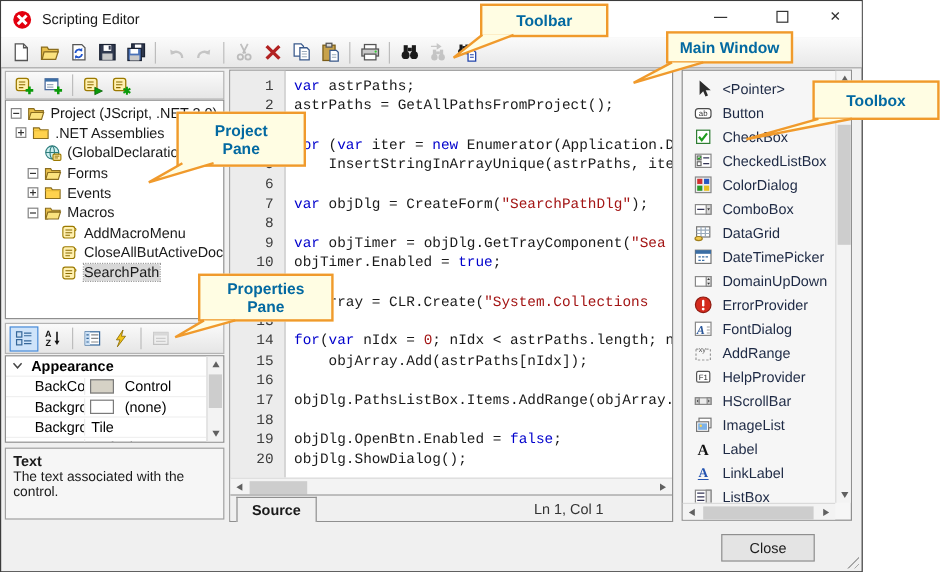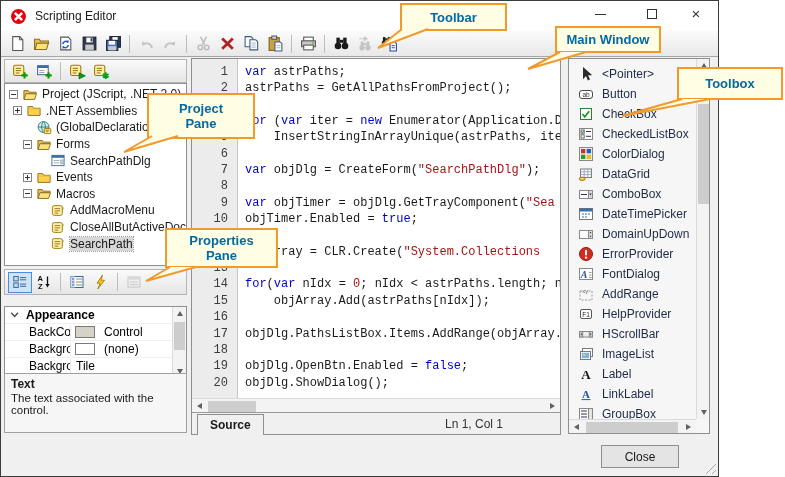--- a/index.html
+++ b/index.html
@@ -38,21 +38,21 @@
   .exp-space { width:13px; flex:0 0 13px; }
   .trow svg { width:16px; height:15px; margin-right:4px; flex:0 0 16px; }
   .trow .lbl.sel { background:#D8D8D8; outline:1px dotted #9a9a9a; }
 
   
   #props-toolbar { left:3px; top:268px; width:183px; height:26px; }
   .ptbtn { width:24px; height:21px; display:flex; align-items:center; justify-content:center; border:1px solid transparent; }
   .ptbtn.selected { border:1px solid #4B8CD8; background:#CFE4FA; }
   .ptbtn.disabled { opacity:.5; filter:grayscale(1); }
   .ptbtn svg { width:16px; height:16px; }
-  #props-grid { left:3px; top:305px; width:183px; height:73px; font-size:12px; }
+  #props-grid { left:3px; top:295px; width:183px; height:73px; font-size:12px; }
   #grid-rows { position:absolute; left:0; top:0; right:14px; bottom:0; }
   .grow { height:17px; display:flex; align-items:center; border-bottom:1px solid #F0F0F0; white-space:nowrap; overflow:hidden; }
   .grow.cat { font-weight:bold; }
   .grow.cat svg { width:12px; height:12px; margin:0 5px 0 4px; }
   .gname { width:66px; flex:0 0 66px; padding-left:24px; overflow:hidden; border-right:1px solid #ECECEC; }
   .grow.cat .gname { padding-left:0; width:auto; flex:1; border:none; }
   .gswatch { width:20px; height:12px; border:1px solid #7a7a7a; margin:0 4px 0 4px; flex:0 0 20px; }
   .gval { padding-left:5px; }
   .vscroll { position:absolute; right:0; top:0; bottom:0; width:14px; background:#F3F3F3; border-left:1px solid #DADADA; }
   .sarrow { position:absolute; left:0; width:13px; height:13px; display:flex; align-items:center; justify-content:center; }
@@ -305,30 +305,20 @@
         </div>
         <div class="trow" style="padding-left: 18px;">
           <span class="exp">
             <span class="h"></span>
           </span>
           <svg viewBox="0 0 16 16" width="16" height="15">
             <path d="M1.5 3.8h4.6l1 1.7h7.4v1.7H5.2l-1.7 6H1.5z" fill="#E9C04B" stroke="#8A6D1F"></path>
             <path d="M3.6 7.2h11.2l-1.9 6.1H1.7z" fill="#FBE27E" stroke="#8A6D1F"></path>
           </svg>
           <span class="lbl">Forms</span>
-        </div>
-        <div class="trow" style="padding-left: 32px;">
-          <span class="exp-space"></span>
-          <svg viewBox="0 0 16 16" width="16" height="15">
-            <rect x="1.5" y="2.5" width="13" height="11" fill="#fff" stroke="#4A6A9C"></rect>
-            <rect x="1.5" y="2.5" width="13" height="2.6" fill="#3A6EA5"></rect>
-            <path d="M3.5 8h6M3.5 10.5h6" stroke="#9ab"></path>
-            <rect x="11" y="7.5" width="2.5" height="4" fill="#D9D9D9" stroke="#9ab"></rect>
-          </svg>
-          <span class="lbl">SearchPathDlg</span>
         </div>
         <div class="trow" style="padding-left: 18px;">
           <span class="exp">
             <span class="h"></span>
             <span class="v"></span>
           </span>
           <svg viewBox="0 0 16 16" width="16" height="15">
             <path d="M1.5 3.8h5l1.2 1.8h6.8v7.6H1.5z" fill="#FFD24D" stroke="#8A6D1F"></path>
             <path d="M1.5 6.4h13" stroke="#E9BA35"></path>
           </svg>
@@ -551,34 +541,34 @@
               <rect x="1.5" y="1.5" width="13" height="13" fill="#ECECEC" stroke="#888"></rect>
               <rect x="3" y="3" width="4.3" height="4.3" fill="#D03030"></rect>
               <rect x="8.7" y="3" width="4.3" height="4.3" fill="#2858C0"></rect>
               <rect x="3" y="8.7" width="4.3" height="4.3" fill="#2A9A2A"></rect>
               <rect x="8.7" y="8.7" width="4.3" height="4.3" fill="#E8C020"></rect>
             </svg>
             <span>ColorDialog</span>
           </div>
           <div class="xrow">
             <svg viewBox="0 0 16 16" width="16" height="16">
-              <rect x="2.5" y="3" width="11" height="8.5" fill="#fff" stroke="#777"></rect>
-              <path d="M2.5 5.8h11M2.5 8.6h11M6.2 3v8.5M9.8 3v8.5" stroke="#9ab"></path>
-              <ellipse cx="4.2" cy="12.8" rx="3" ry="1.7" fill="#F2C94C" stroke="#A07E1C"></ellipse>
-            </svg>
-            <span>DataGrid</span>
-          </div>
-          <div class="xrow">
-            <svg viewBox="0 0 16 16" width="16" height="16">
               <rect x="1.5" y="4.5" width="13" height="8" fill="#fff" stroke="#888"></rect>
               <rect x="10.5" y="4.5" width="4" height="8" fill="#D9D9D9" stroke="#888"></rect>
               <path d="M11.3 7.5h2.4l-1.2 2z" fill="#333"></path>
               <path d="M3 8.5h6" stroke="#335"></path>
             </svg>
             <span>ComboBox</span>
+          </div>
+          <div class="xrow">
+            <svg viewBox="0 0 16 16" width="16" height="16">
+              <rect x="2.5" y="3" width="11" height="8.5" fill="#fff" stroke="#777"></rect>
+              <path d="M2.5 5.8h11M2.5 8.6h11M6.2 3v8.5M9.8 3v8.5" stroke="#9ab"></path>
+              <ellipse cx="4.2" cy="12.8" rx="3" ry="1.7" fill="#F2C94C" stroke="#A07E1C"></ellipse>
+            </svg>
+            <span>DataGrid</span>
           </div>
           <div class="xrow">
             <svg viewBox="0 0 16 16" width="16" height="16">
               <rect x="1.5" y="2.5" width="13" height="11" fill="#fff" stroke="#777"></rect>
               <rect x="1.5" y="2.5" width="13" height="3" fill="#3A6EA5"></rect>
               <path d="M4 8h2M7 8h2M10 8h2M4 11h2M7 11h2" stroke="#3A6EA5"></path>
             </svg>
             <span>DateTimePicker</span>
           </div>
           <div class="xrow">
@@ -652,21 +642,21 @@
               <path d="M3.5 13.6h9" stroke="#2353B0"></path>
             </svg>
             <span>LinkLabel</span>
           </div>
           <div class="xrow">
             <svg viewBox="0 0 16 16" width="16" height="16">
               <rect x="1.5" y="2.5" width="13" height="11" fill="#fff" stroke="#888"></rect>
               <rect x="10.5" y="2.5" width="4" height="11" fill="#E4E4E4" stroke="#888"></rect>
               <path d="M3 5h6M3 8h6M3 11h6" stroke="#335"></path>
             </svg>
-            <span>GroupBox</span>
+            <span>ListBox</span>
           </div>
         </div>
       <div id="toolbox-vscroll">
         <div class="sarrow" style="top:0">
             <span class="tri-up"></span>
           </div>
         <div class="sthumb" style="left:1px; width:11px; top:45px; height:100px;"></div>
         <div class="sarrow" style="bottom:0">
             <span class="tri-dn"></span>
           </div>

